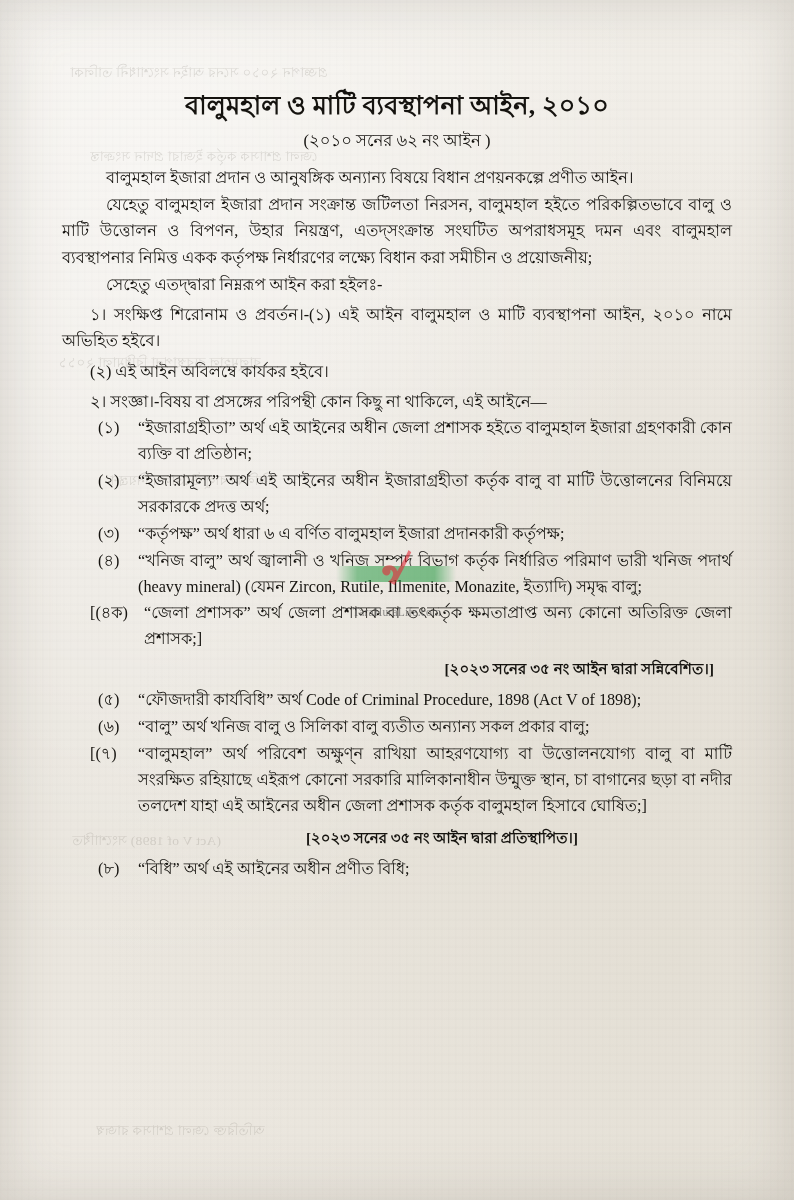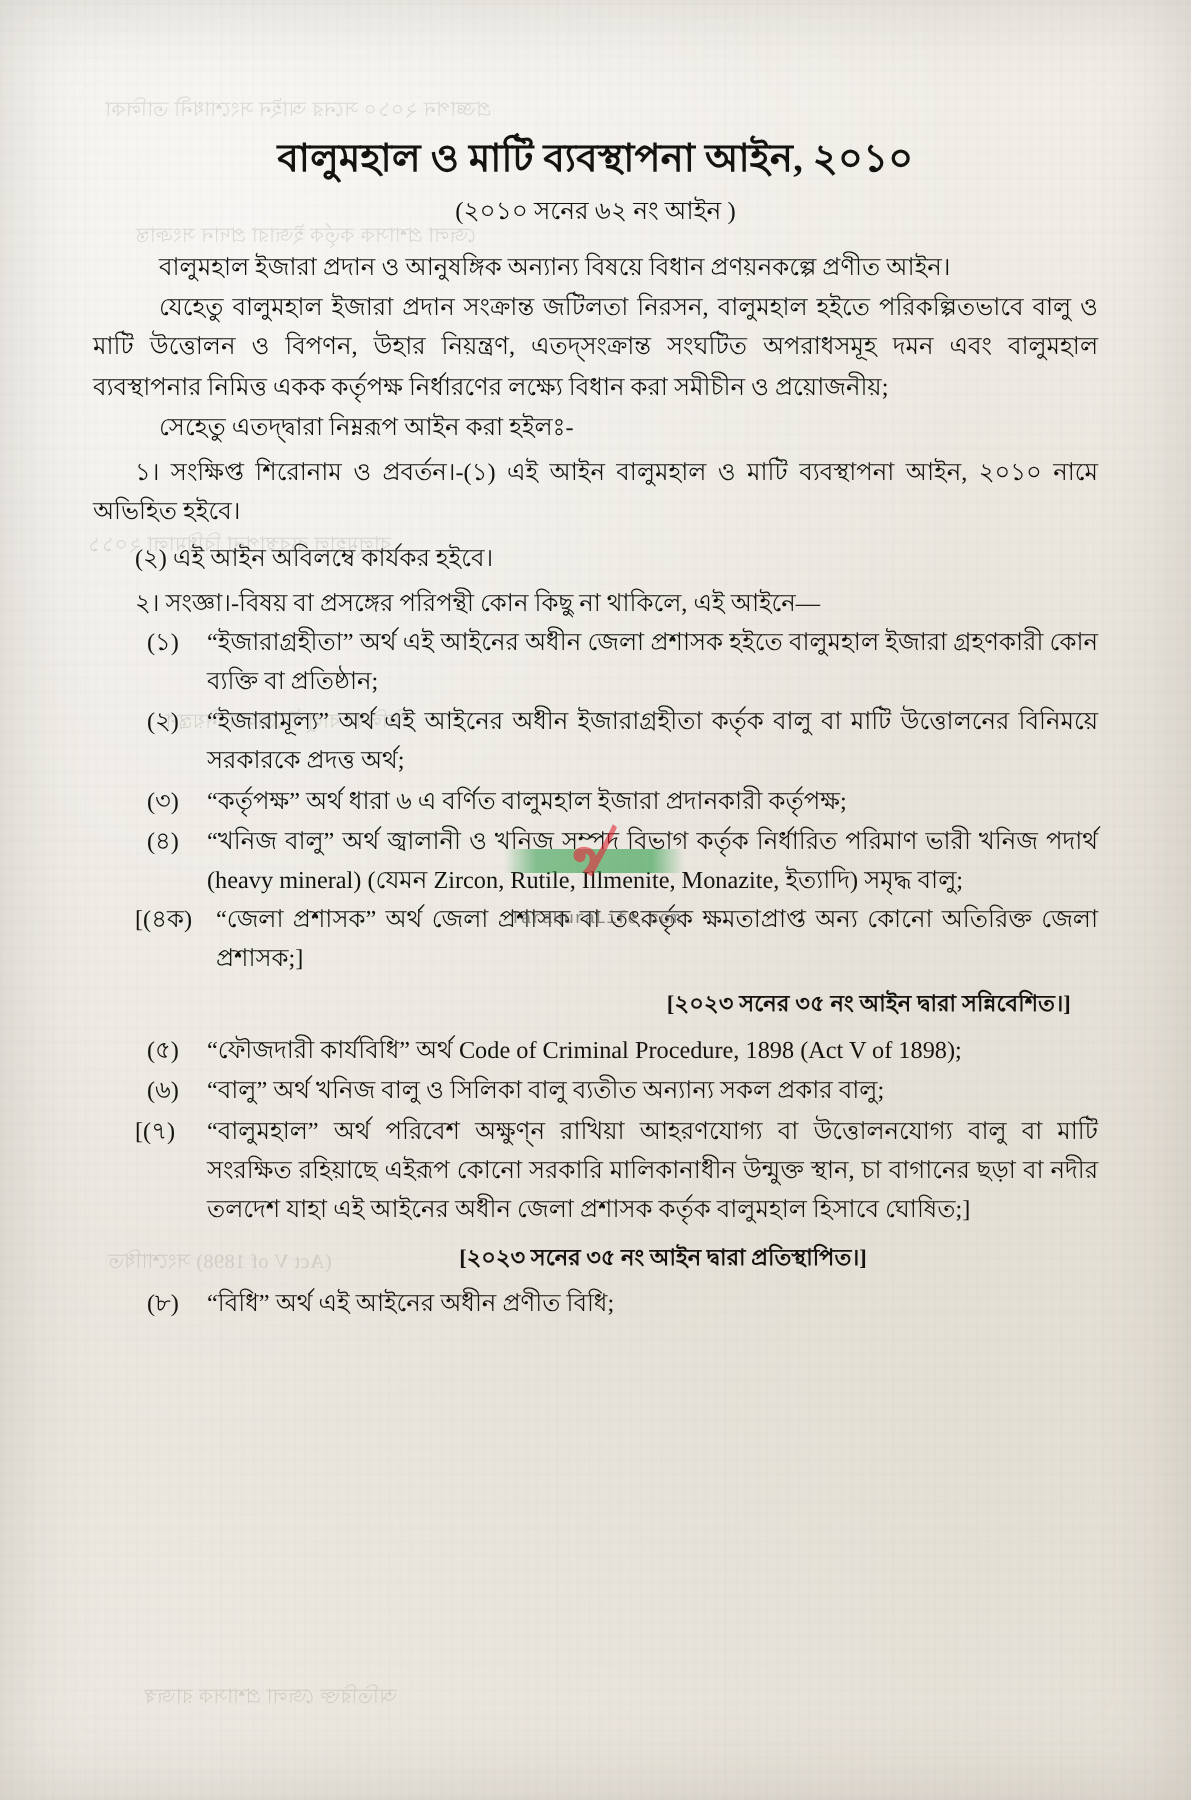--- a/index.html
+++ b/index.html
@@ -158,21 +158,21 @@
     top: 26px;
     width: 120px;
     height: 16px;
     background: linear-gradient(90deg, rgba(30,150,60,0.0) 0%, rgba(30,150,60,0.55) 18%, rgba(30,150,60,0.6) 82%, rgba(30,150,60,0.0) 100%);
     border-radius: 3px;
   }
   .wm-text {
     margin-top: 2px;
     font-size: 11.5px;
     color: rgba(90,90,90,0.75);
-    font-family: Liberation Mono, monospace;
+    font-family: Liberation Serif, serif;
     letter-spacing: 0.2px;
   }
 </style>
 </head>
 <body>
 
 <div class="page">
 
   <div class="bleed" style="left:70px; top:62px;">প্রজ্ঞাপন ২০১০ সনের আইন সংশোধনী তালিকা</div>
   <div class="bleed" style="left:90px; top:146px;">জেলা প্রশাসক কর্তৃক ইজারা প্রদান সংক্রান্ত</div>

